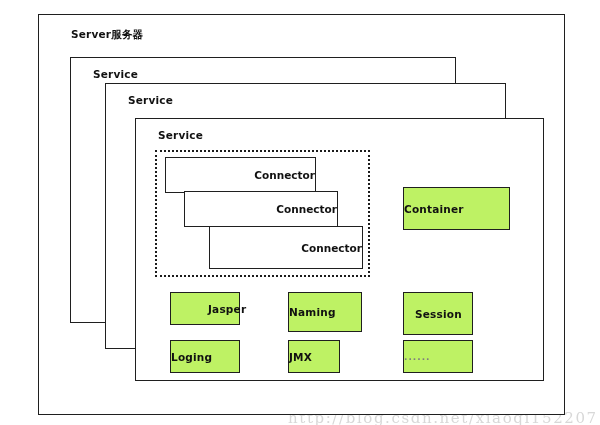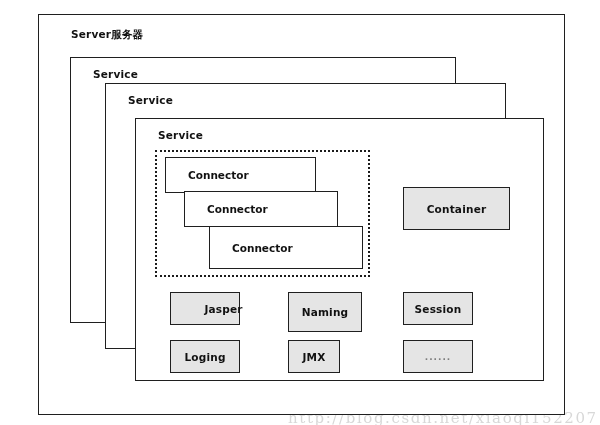--- a/index.html
+++ b/index.html
@@ -97,20 +97,21 @@
 
   
   .connector-box {
     position: absolute;
     background: #ffffff;
     border: 1.6px solid #1f1f1f;
     box-sizing: border-box;
     display: flex;
     align-items: center;
     z-index: 6;
+    justify-content: flex-end;
   }
   .connector-box .label {
     font-size: 10.5px;
     font-weight: bold;
     padding-left: 22px;
     white-space: nowrap;
     color: #111111;
   }
   #connector-1 {
     left: 165px;
@@ -130,26 +131,25 @@
     left: 209px;
     top: 226px;
     width: 154px;
     height: 43px;
     z-index: 8;
   }
 
   
   .comp-box {
     position: absolute;
-    background: #e5e5e5;
+    background: #bef264;
     border: 1.6px solid #1f1f1f;
     box-sizing: border-box;
     display: flex;
     align-items: center;
-    justify-content: center;
     z-index: 6;
   }
   .comp-box .label {
     font-size: 10.5px;
     font-weight: bold;
     letter-spacing: 0.2px;
     color: #111111;
     white-space: nowrap;
   }
   .comp-box .label.ellipsis {
@@ -160,21 +160,21 @@
 
   #container-box {
     left: 403px;
     top: 187px;
     width: 107px;
     height: 43px;
   }
 
   #jasper-box   { left: 170px; top: 292px; width: 70px; height: 33px; padding-left: 37px; }
   #naming-box   { left: 288px; top: 292px; width: 74px; height: 40px; }
-  #session-box  { left: 403px; top: 292px; width: 70px; height: 33px; }
+  #session-box  { left: 403px; top: 292px; width: 70px; height: 43px; padding-left: 11px; }
   #loging-box   { left: 170px; top: 340px; width: 70px; height: 33px; }
   #jmx-box      { left: 288px; top: 340px; width: 52px; height: 33px; }
   #etc-box      { left: 403px; top: 340px; width: 70px; height: 33px; }
 
   
   #watermark {
     position: absolute;
     left: 288px;
     top: 409px;
     font-size: 15px;

